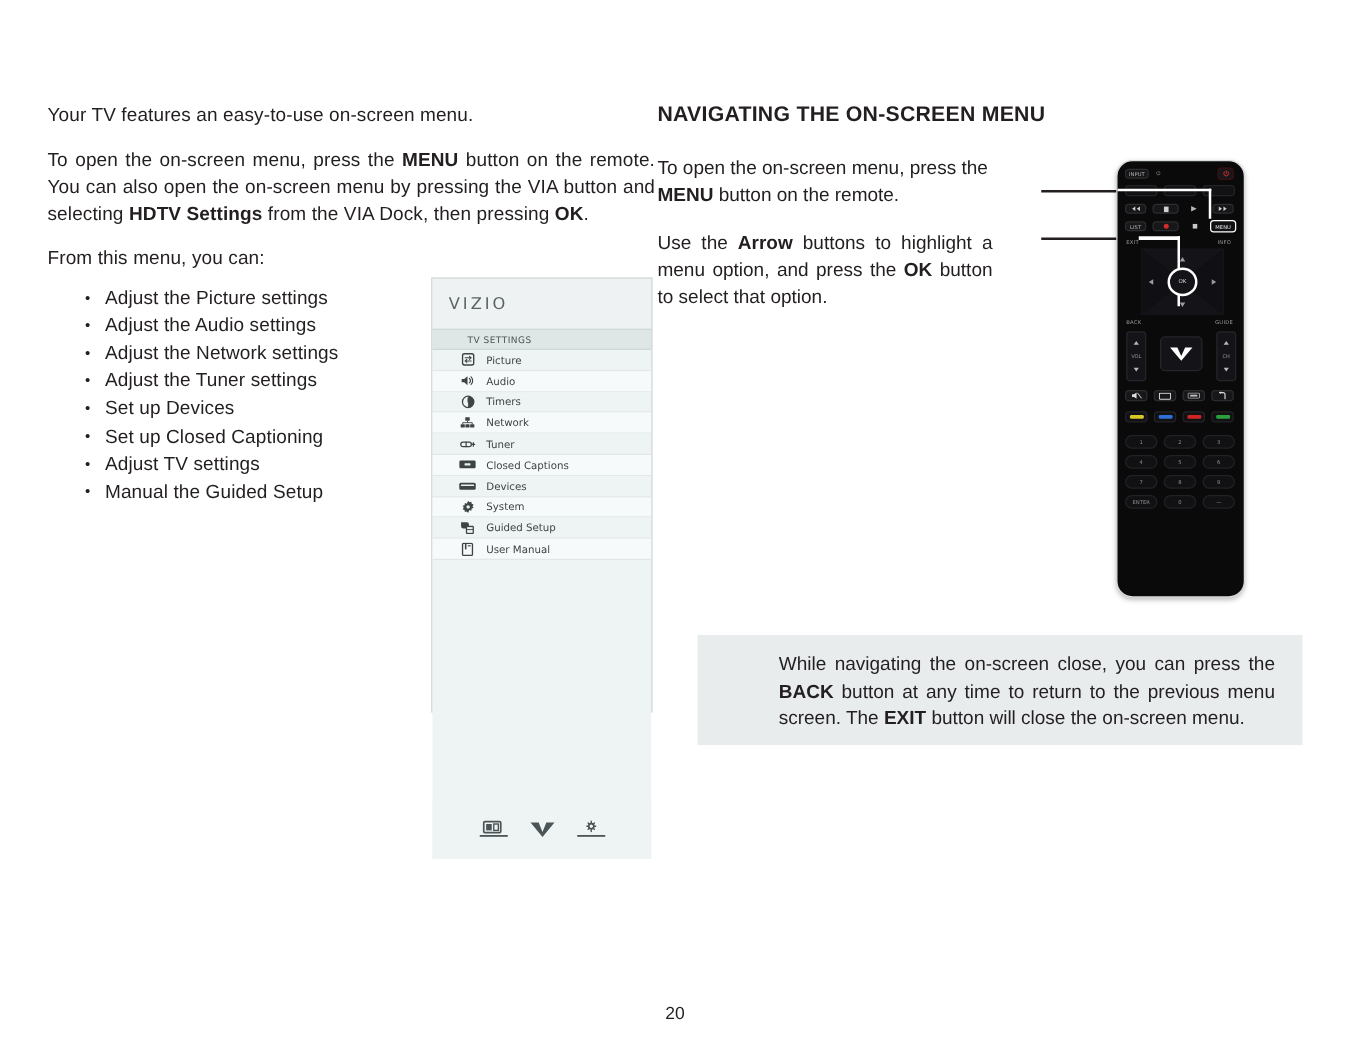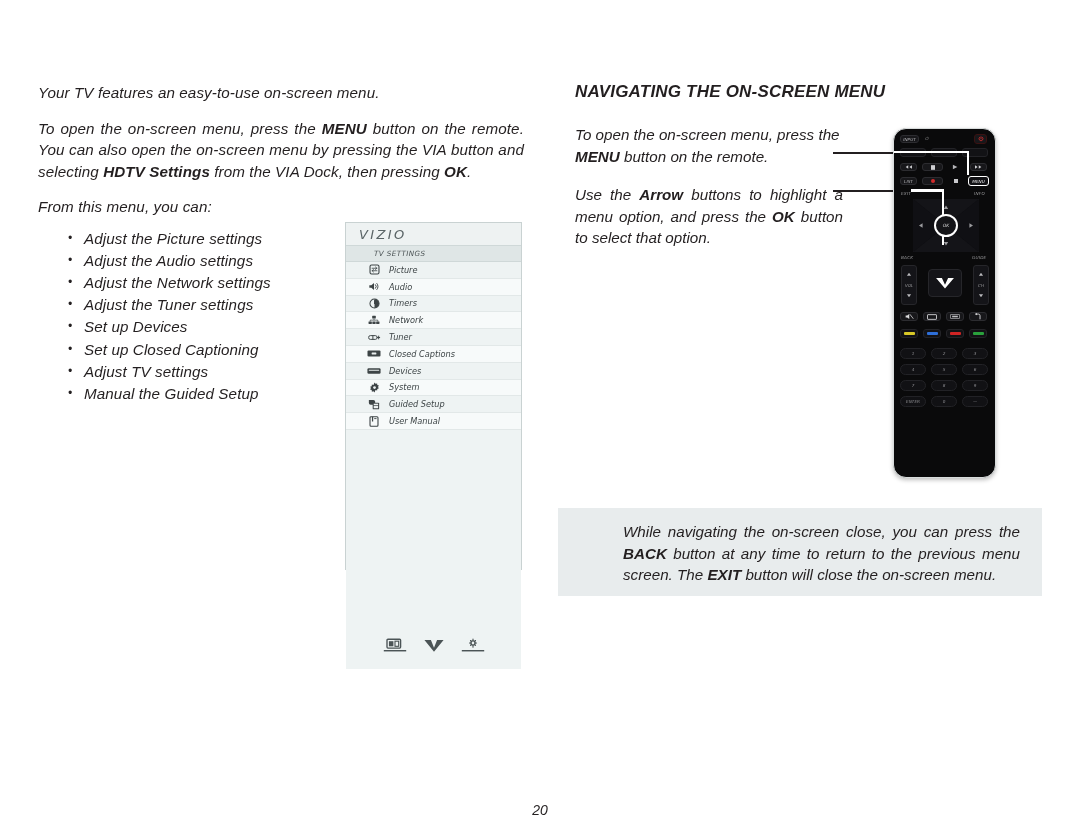--- a/index.html
+++ b/index.html
@@ -4,21 +4,21 @@
 <style>
   * { box-sizing: border-box; }
   html, body {
     margin: 0; padding: 0;
     width: 1080px; height: 834px;
     background: #ffffff;
     font-family: "Liberation Sans", sans-serif;
     color: #231f20;
     overflow: hidden;
   }
-  .page { position: relative; width: 1080px; height: 834px; font-style: italic; }
+  .page { position: relative; width: 1080px; height: 834px; }
 
   
   .col-left { position: absolute; left: 38px; top: 82px; width: 486px; }
   .para {
     font-size: 15.2px;
     line-height: 21.5px;
     text-align: justify;
     margin: 0 0 14px 0;
     letter-spacing: .1px;
   }
@@ -44,21 +44,21 @@
 
   
   .tvmenu {
     position: absolute;
     left: 345px; top: 222px;
     width: 177px; height: 348px;
     background: #f3f6f6;
     border: 1px solid #c9d2d2;
   }
   .tvmenu-logo {
-    height: 22px;
+    height: 40px;
     display: flex; align-items: center;
     padding-left: 13px;
     background: #eef2f2;
   }
   .tvmenu-logo span {
     font-size: 13px;
     letter-spacing: 2.4px;
     color: #5a6466;
     font-family: "DejaVu Sans", sans-serif;
   }
@@ -97,21 +97,21 @@
   .tvmenu-footer {
     position: absolute; left: 0; right: 0; bottom: 0;
     height: 46px;
     display: flex; align-items: center; justify-content: center;
     gap: 13px;
     background: #eef3f3;
   }
   .fico { width: 26px; height: 18px; display:flex; align-items:center; justify-content:center; }
 
   
-  .col-right { position: absolute; left: 575px; top: 82px; width: 268px; }
+  .col-right { position: absolute; left: 526px; top: 82px; width: 268px; }
   .sec-title {
     font-size: 17px;
     font-weight: bold;
     letter-spacing: .2px;
     margin: 0 0 22px 0;
     white-space: nowrap;
   }
   .rpara {
     font-size: 15.2px;
     line-height: 21.5px;

